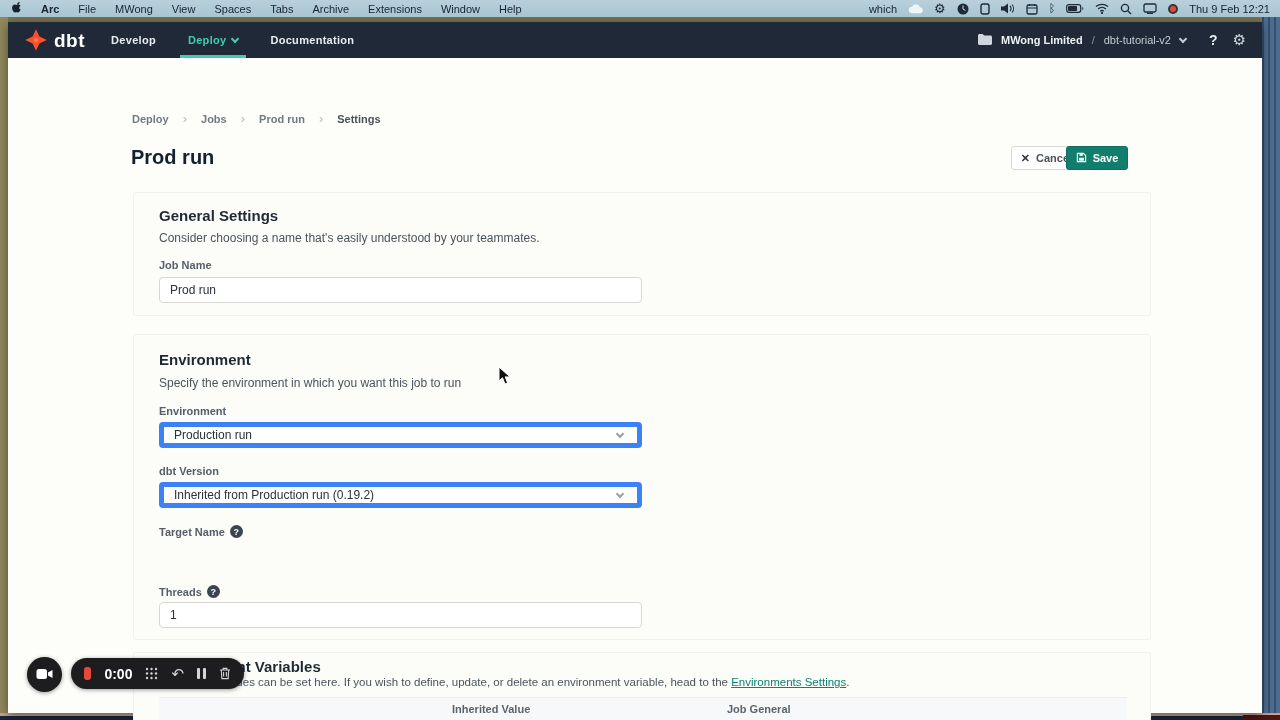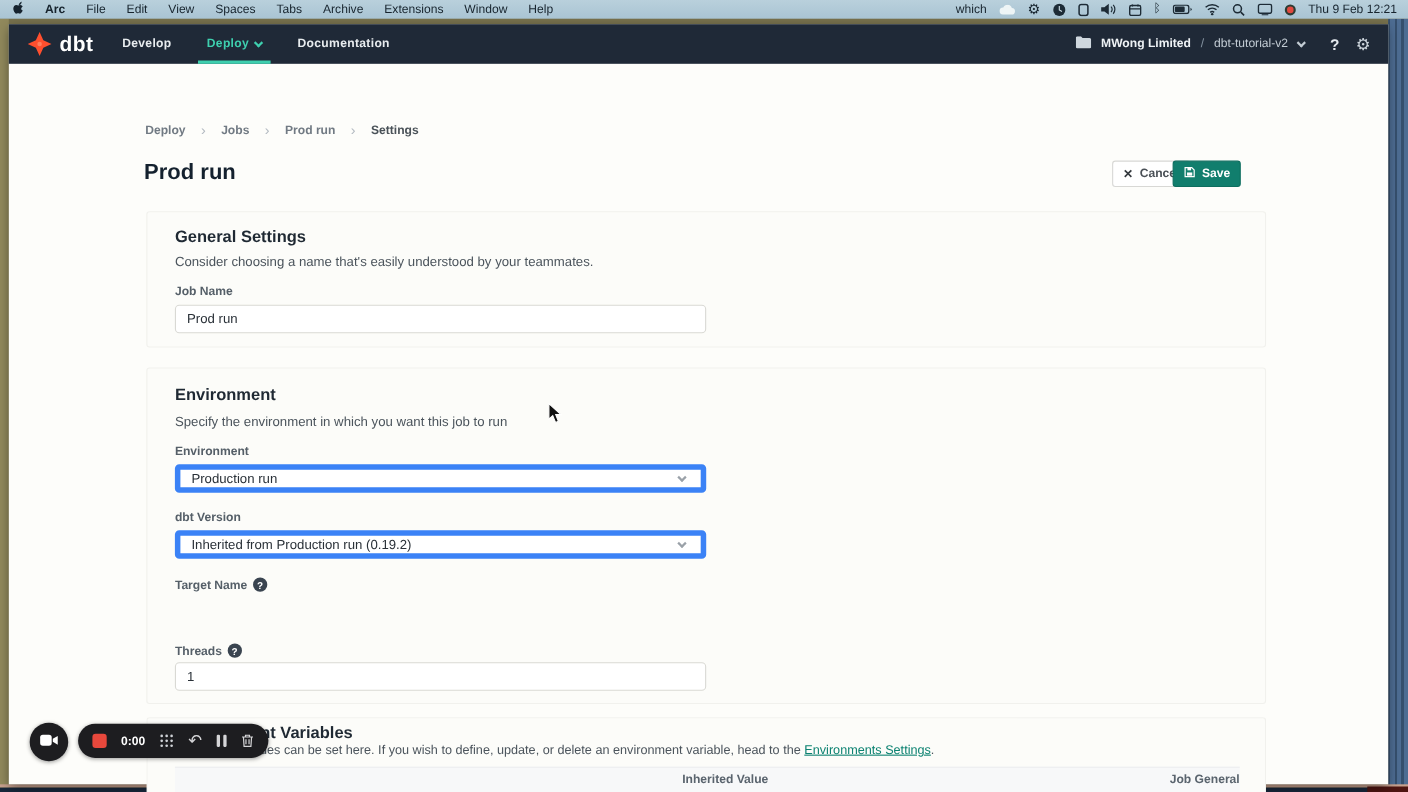--- a/index.html
+++ b/index.html
@@ -75,33 +75,33 @@
   .tselect .chev { color:#9aa1a8; margin-left:auto; margin-right:4px; }
 
   #card-general { top:170px; height:124px; }
   #card-env { top:312px; height:306px; }
   #card-envvars { top:630px; height:90px; border-bottom:none; }
 
   .envvar-desc { position:absolute; left:25px; top:23px; font-size:11.5px; color:#4b545c; }
   .envvar-desc a { color:#0c8271; text-decoration:underline; cursor:pointer; }
   .ev-table-head { position:absolute; left:25px; top:44px; width:968px; height:24px; background:#f7f8f9;
     border-top:1px solid #ebedef; border-bottom:1px solid #ebedef; display:flex; align-items:center;
-    font-size:11px; font-weight:700; color:#5a646e;justify-content:space-between; }
+    font-size:11px; font-weight:700; color:#5a646e; }
   .ev-col0 { width:293px; }
   .ev-col1 { width:275px; }
 
   
   .rec-cam-btn { position:absolute; left:27px; top:657px; width:35px; height:35px; border-radius:50%;
     background:#1d1d20; display:flex; align-items:center; justify-content:center; z-index:60; cursor:pointer;
     box-shadow:0 1px 4px rgba(0,0,0,.4); }
   .rec-pill { position:absolute; left:71px; top:658px; width:173px; height:31px; border-radius:16px;
     background:#1d1d20; display:flex; align-items:center; gap:13px; padding:0 13px; z-index:60;
     box-shadow:0 1px 4px rgba(0,0,0,.4); }
   .rec-stop { width:13px; height:13px; border-radius:3px; background:#e8483c; cursor:pointer; }
-  .rec-time { color:#fff; font-size:11px; font-weight:700; }
+  .rec-time { color:#fff; font-size:14px; font-weight:700; }
   .rec-icon { display:flex; align-items:center; justify-content:center; cursor:pointer; }
   .rec-undo { color:#d6d6d8; font-size:15px; line-height:1; }
   .rec-pause { display:flex; gap:3px; cursor:pointer; }
   .rec-pause span { display:block; width:3px; height:11px; background:#d6d6d8; border-radius:1px; }
 
   
   .cursor { position:absolute; left:498px; top:366px; z-index:70; }
 </style>
 </head>
 <body>
@@ -109,21 +109,21 @@
 <div class="screen">
 
   <div class="menubar">
     <span class="mi">
       <svg width="12" height="13" viewBox="0 0 14 16">
           <path fill="#16232e" d="M9.2 2.4c.5-.8 1.6-1.6 2.3-1.6.1.9-.2 1.8-.8 2.5-.6.7-1.6 1.3-2.4 1.2-.1-.8.4-1.5.9-2.1zM11 8.9c0-2 1.7-2.9 1.7-2.9S11.8 4.3 10 4.3c-1 0-1.7.5-2.3.5-.6 0-1.3-.5-2.2-.5C3.7 4.3 2.2 6 2.2 8.4c0 2.7 2 5.7 3.3 5.7.7 0 1-.4 2-.4 1 0 1.3.4 2 .4 1.4 0 3.1-2.8 3.2-3.5-1.2-.5-1.7-1.6-1.7-1.7z"></path>
         </svg>
     </span>
     <span class="mi app-name">Arc</span>
     <span class="mi">File</span>
-    <span class="mi">Edit</span>
+    <span class="mi">MWong</span>
     <span class="mi">View</span>
     <span class="mi">Spaces</span>
     <span class="mi">Tabs</span>
     <span class="mi">Archive</span>
     <span class="mi">Extensions</span>
     <span class="mi">Window</span>
     <span class="mi">Help</span>
 
     <div class="mb-right">
       <span>which</span>

